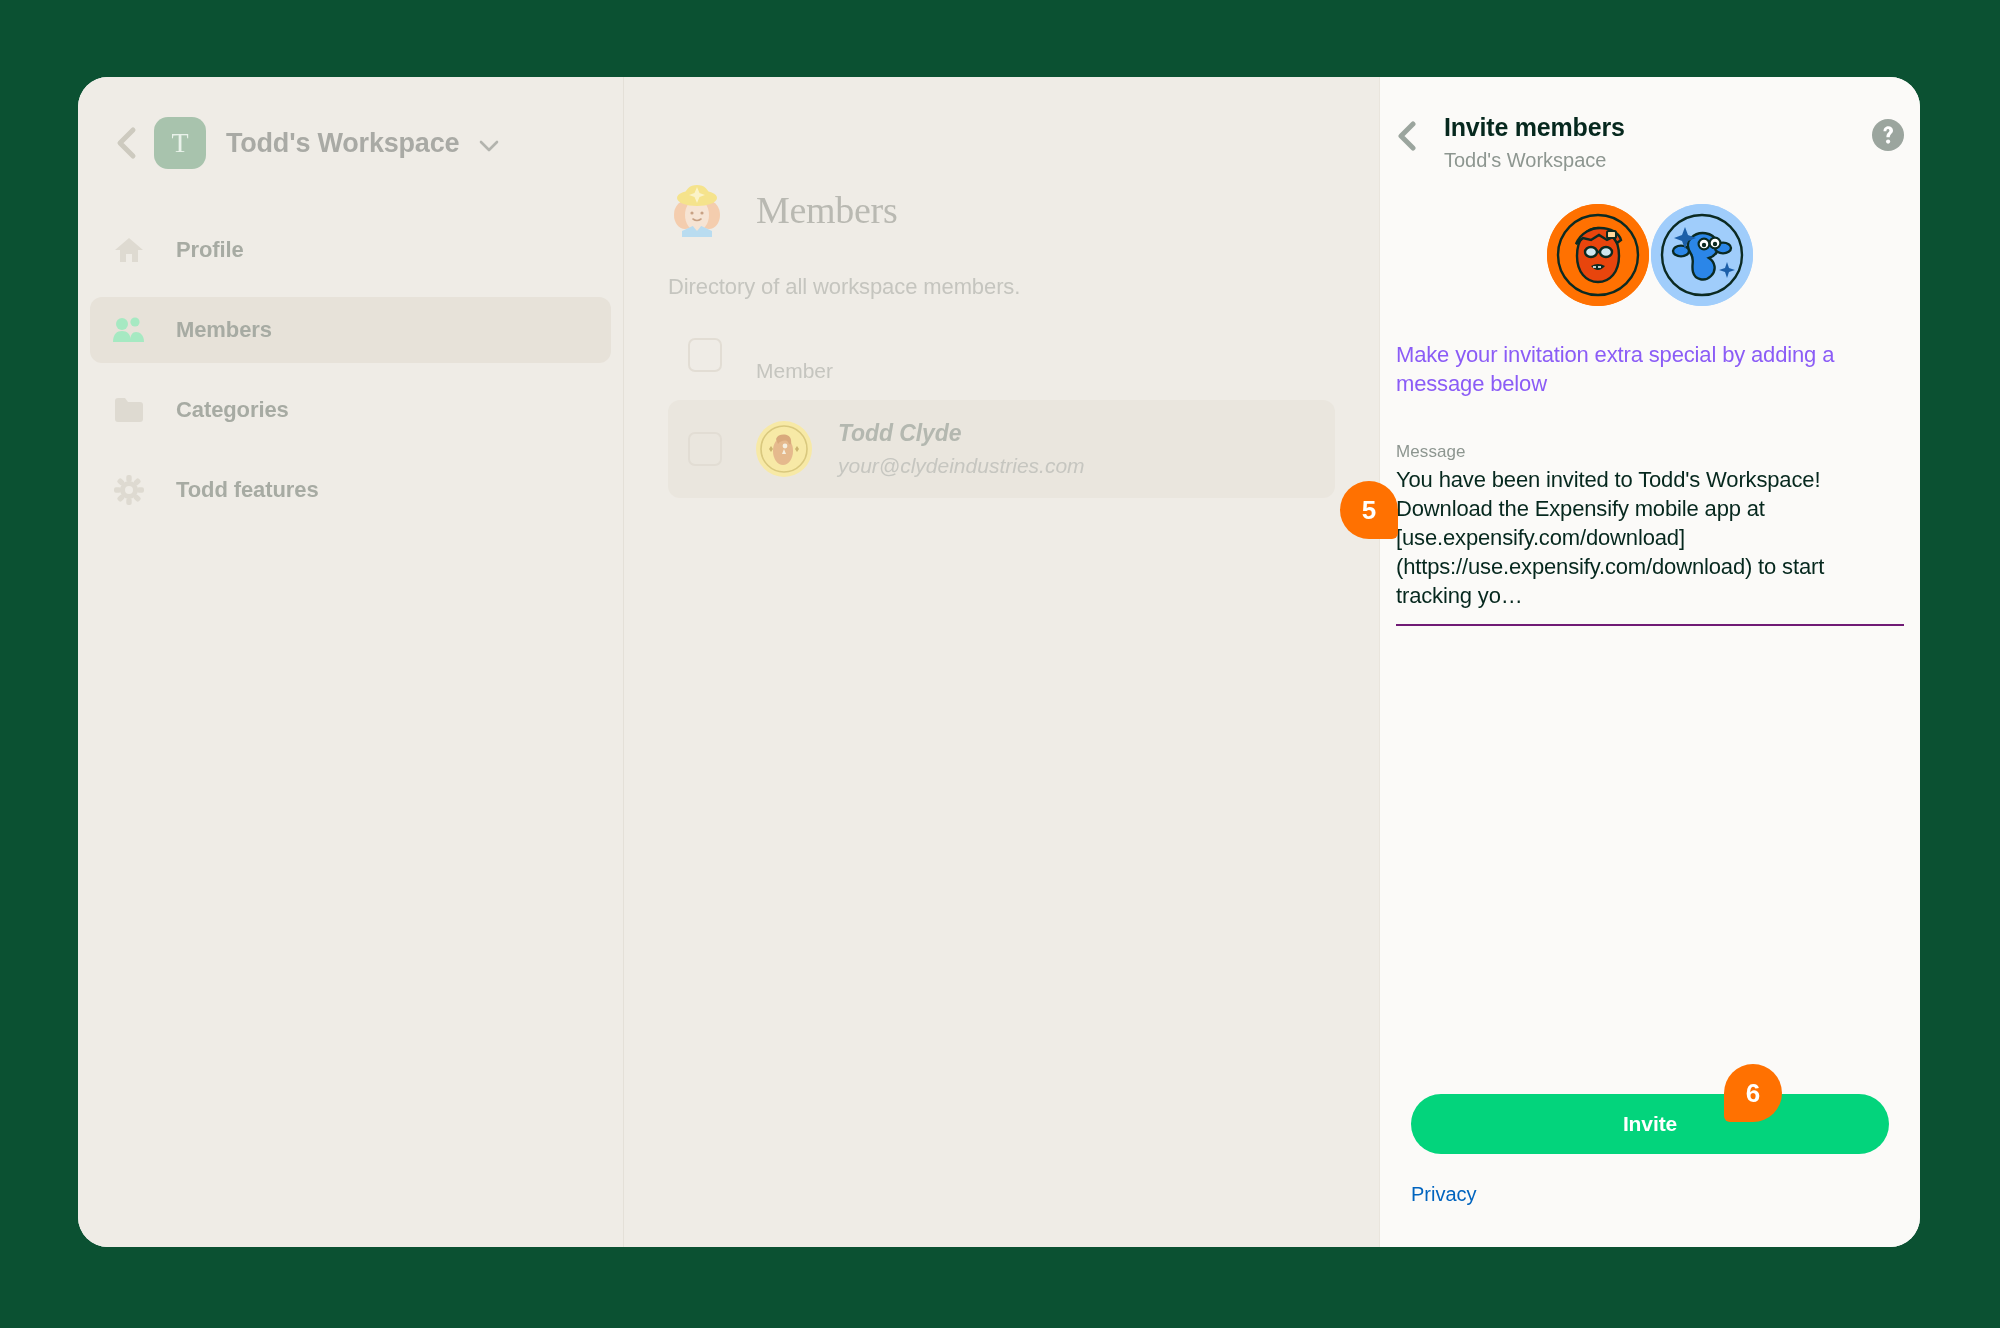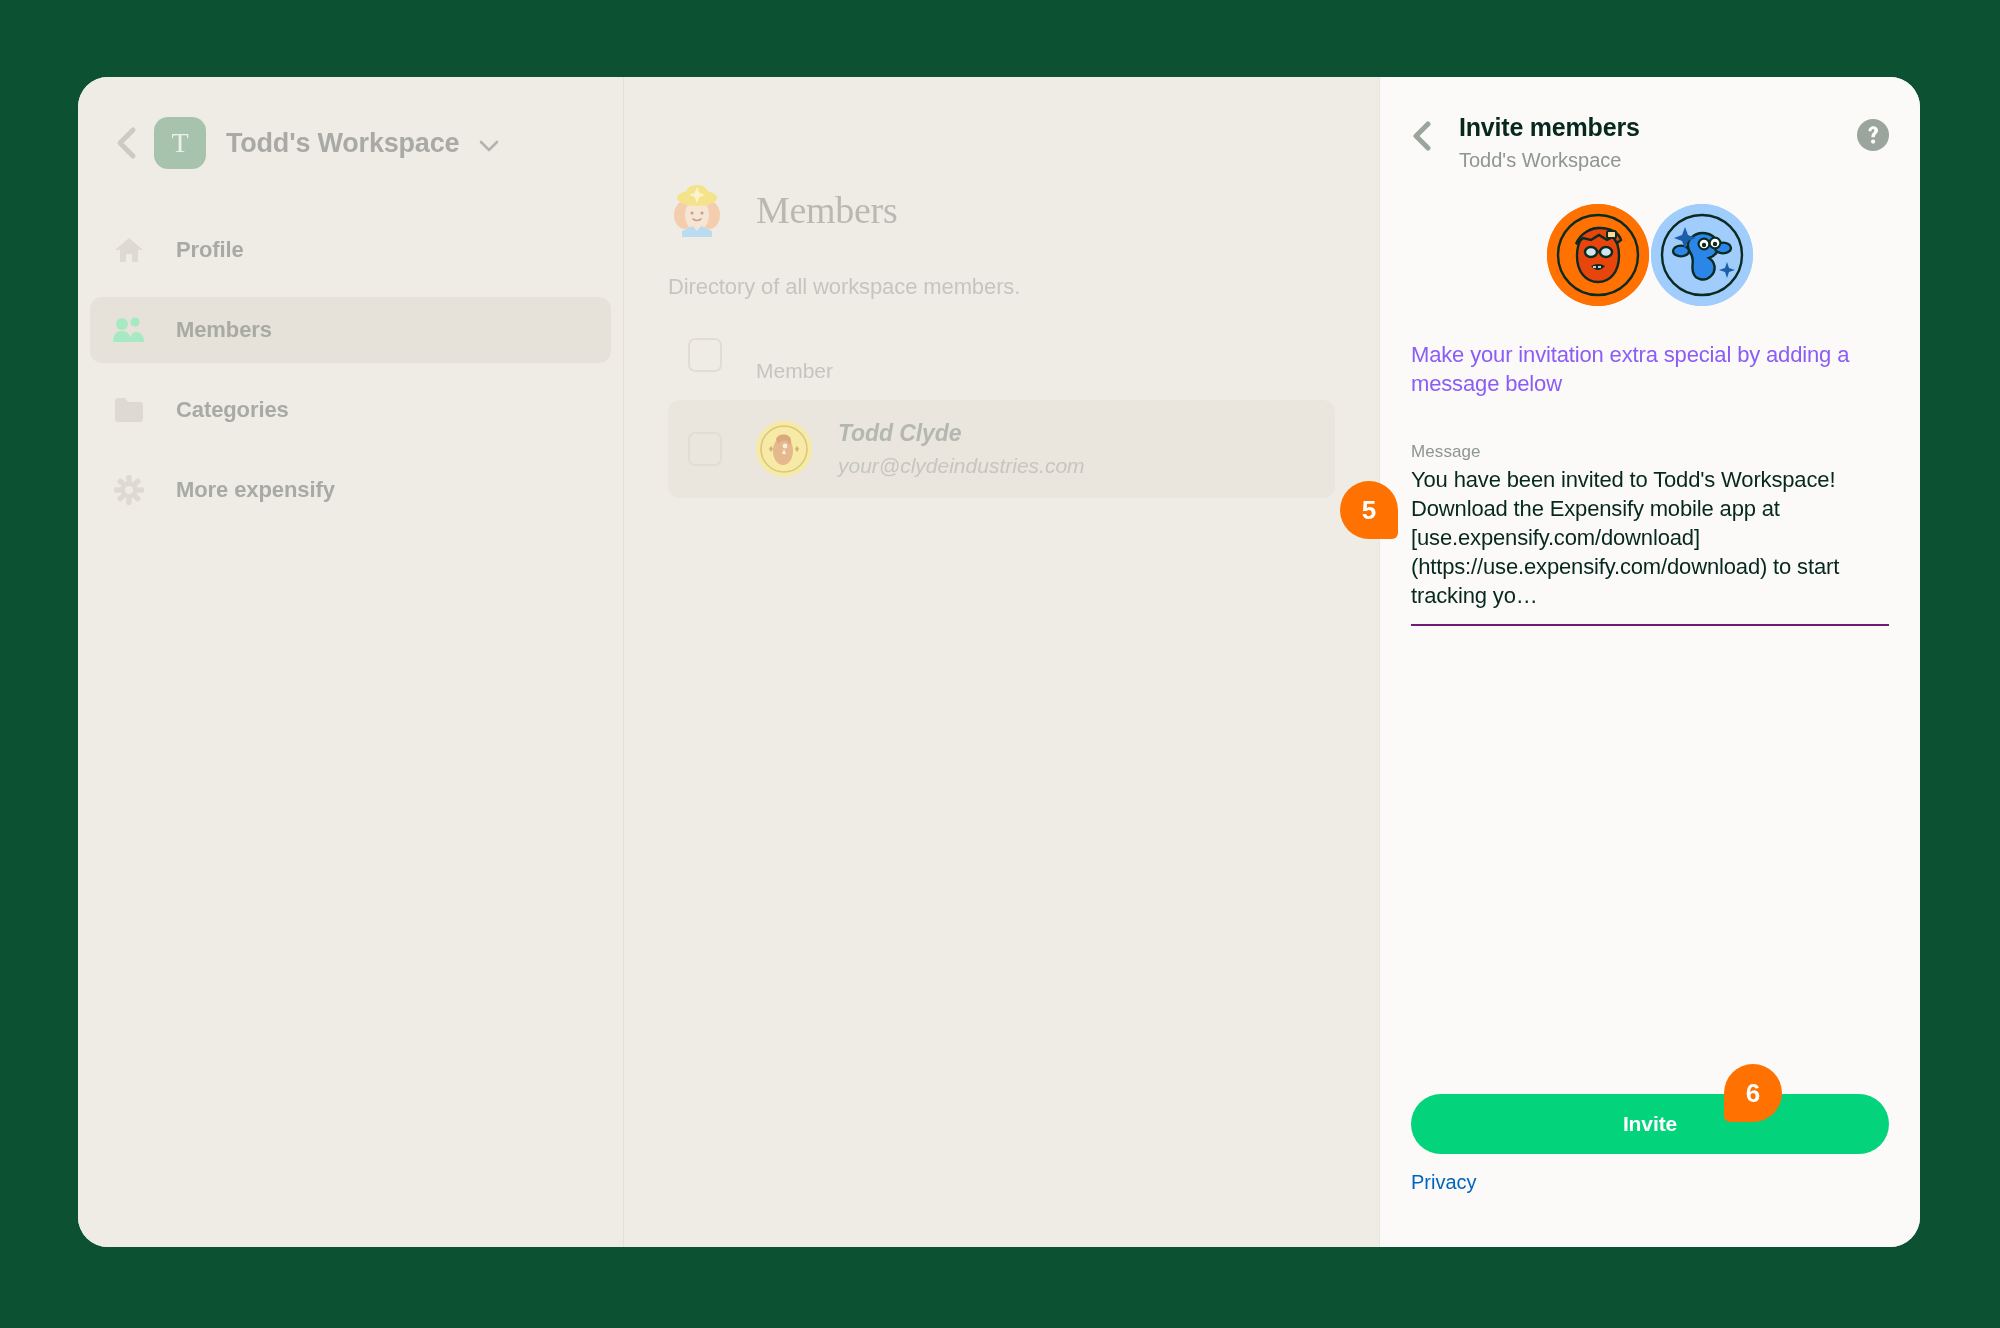--- a/index.html
+++ b/index.html
@@ -155,21 +155,21 @@
     font-size: 21px;
     color: #c6c6c0;
   }
 
   
   .right-panel {
     width: 540px;
     flex: 0 0 540px;
     background: #fbfaf8;
     position: relative;
-    padding: 0 31px;
+    padding: 0 16px;
   }
   .rp-header {
     display: flex; align-items: flex-start;
     padding-top: 36px;
   }
   .rp-back {
     width: 36px; height: 46px;
     display: flex; align-items: center; justify-content: flex-start;
     cursor: pointer;
     flex: 0 0 36px;
@@ -234,21 +234,21 @@
     background: #03d47c;
     color: #ffffff;
     font-size: 21px;
     font-weight: bold;
     font-family: "Liberation Sans", sans-serif;
     cursor: pointer;
     letter-spacing: -0.1px;
   }
   .privacy-link {
     position: absolute;
-    left: 31px; bottom: 53px;
+    left: 31px; bottom: 41px;
     font-size: 20px;
     color: #0164bf;
     cursor: pointer;
   }
 
   
   .step-badge {
     position: absolute;
     width: 58px; height: 58px;
     background: #ff7101;
@@ -334,21 +334,21 @@
               <rect x="0" y="12.3" width="7" height="5.4" rx="2"></rect>
               <rect x="23" y="12.3" width="7" height="5.4" rx="2"></rect>
               <rect x="12.3" y="0" width="5.4" height="7" rx="2" transform="rotate(45 15 15)"></rect>
               <rect x="12.3" y="23" width="5.4" height="7" rx="2" transform="rotate(45 15 15)"></rect>
               <rect x="0" y="12.3" width="7" height="5.4" rx="2" transform="rotate(45 15 15)"></rect>
               <rect x="23" y="12.3" width="7" height="5.4" rx="2" transform="rotate(45 15 15)"></rect>
             </g>
             <circle cx="15" cy="15" r="4" fill="#efece6"></circle>
           </svg>
         </span>
-        <span class="nav-label">More expensify</span>
+        <span class="nav-label">Todd features</span>
       </div>
 
     </div>
   </div>
 
   <div class="middle">
 
     <div class="members-head">
       <span class="members-emoji">
         <svg width="58" height="58" viewBox="0 0 58 58" aria-hidden="true">

